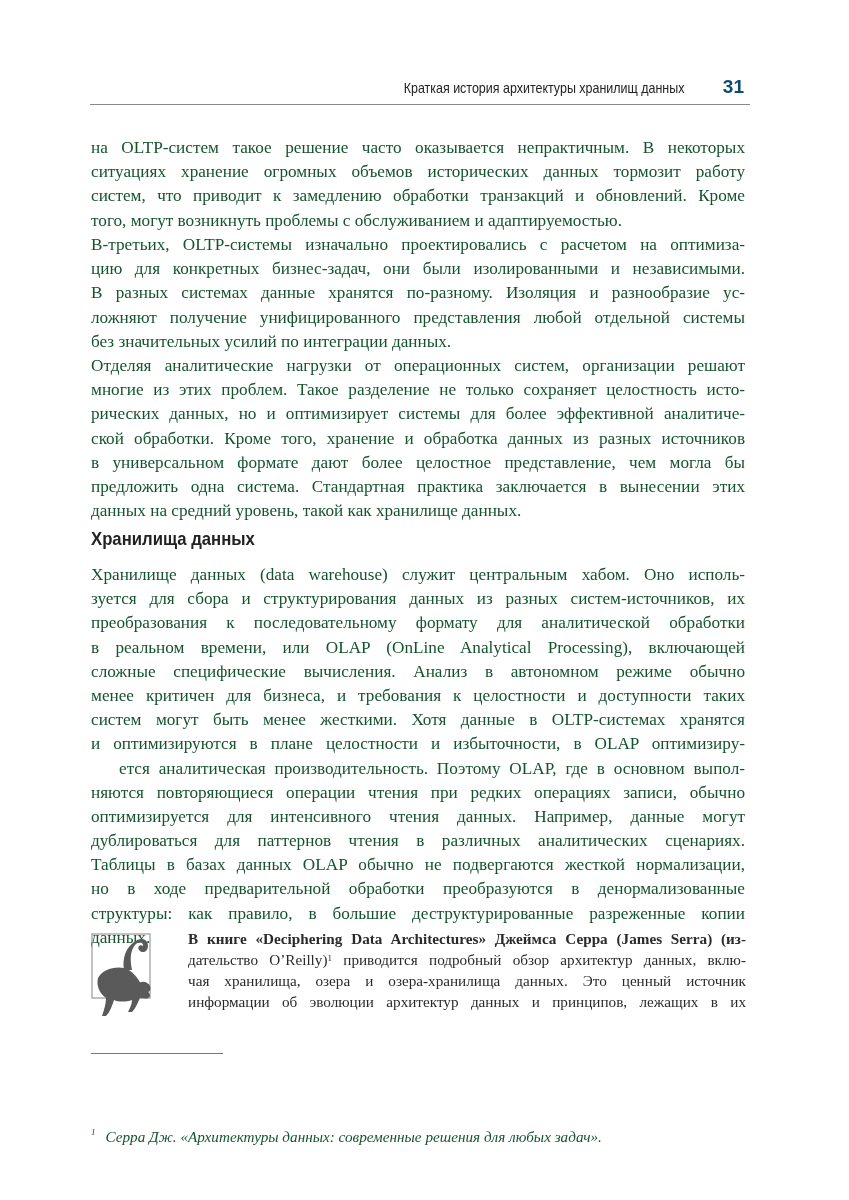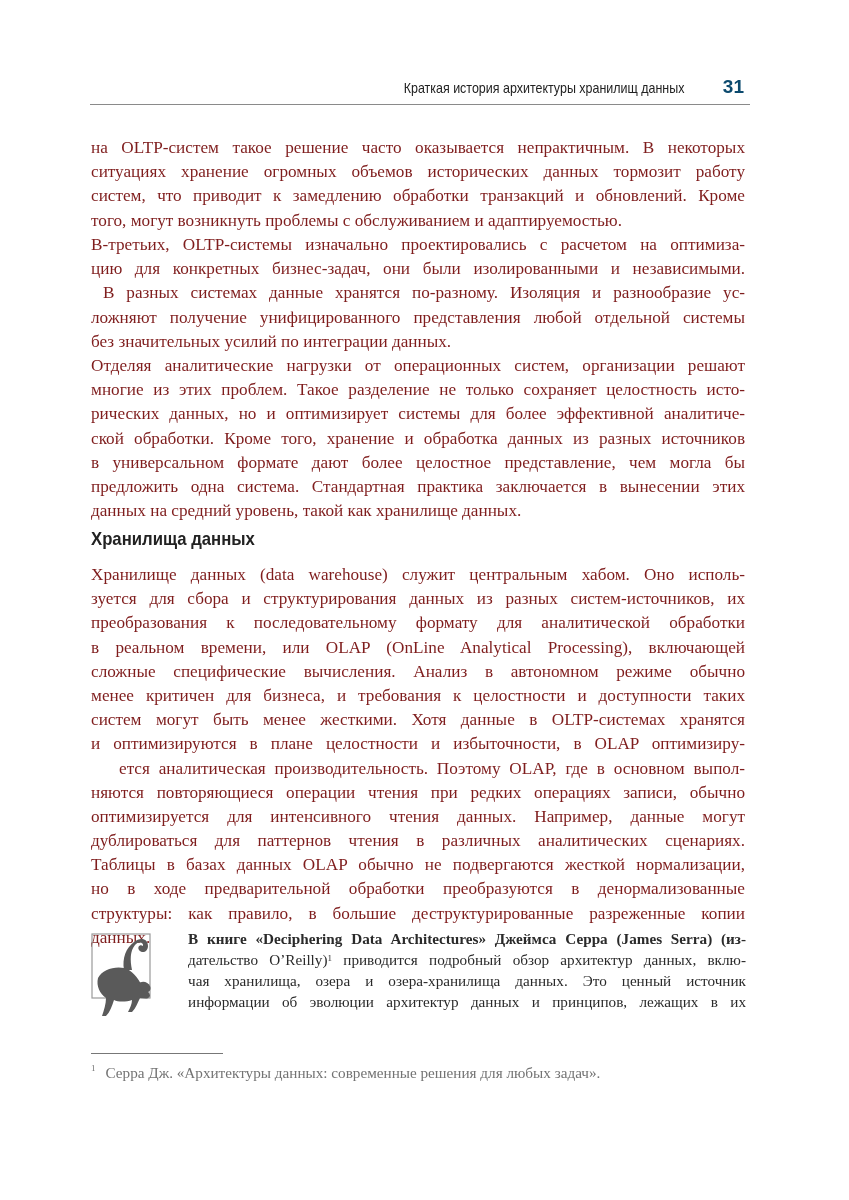--- a/index.html
+++ b/index.html
@@ -1,33 +1,33 @@
 <!DOCTYPE html>
 <html><head>
 <meta charset="utf-8">
 <style>
   html, body { margin:0; padding:0; background:#ffffff; }
   body { width:849px; height:1200px; position:relative; overflow:hidden; color:#2a2a2a; }
   .header { position:absolute; left:90px; top:74px; width:660px; height:30px; border-bottom:1.5px solid #8a8a8a; }
   .header-title { position:absolute; right:66px; top:6px; font-family:"Liberation Sans", sans-serif; font-size:14.5px; color:#222; transform:scaleX(0.86); transform-origin:right center; white-space:nowrap; }
   .page-number { position:absolute; right:6px; top:2px; font-family:"Liberation Sans", sans-serif; font-weight:bold; font-size:19px; color:#0c4a6e; }
-  .body-text { position:absolute; left:91px; width:654px; font-family:"Liberation Serif", serif; font-size:17.2px; line-height:24.2px; color:#7f1d1d; }
+  .body-text { position:absolute; left:91px; width:654px; font-family:"Liberation Serif", serif; font-size:17.2px; line-height:24.2px; color:#14532d; }
   .line { display:block; white-space:nowrap; text-align:justify; text-align-last:justify; height:24.2px; }
   .line.last { text-align-last:left; }
   .p1 { top:136px; }
   .p2 { top:233px; }
   .p3 { top:354px; }
   .section-heading { position:absolute; left:91px; top:528px; font-family:"Liberation Sans", sans-serif; font-weight:bold; font-size:19px; color:#222; transform:scaleX(0.88); transform-origin:left center; white-space:nowrap; }
   .p4 { top:563px; }
   .note { position:absolute; left:88px; top:928px; width:660px; height:100px; }
   .note-icon { position:absolute; left:0; top:0; width:66px; height:92px; }
   .note-text { position:absolute; left:100px; top:0; width:558px; font-family:"Liberation Serif", serif; font-size:15.2px; line-height:21px; color:#2a2a2a; }
   .note-text .line { height:21px; }
   .footnote-rule { position:absolute; left:91px; top:1053px; width:132px; height:0; border-top:1.5px solid #777; }
-  .footnote { position:absolute; left:91px; top:1064px; font-family:"Liberation Serif", serif; font-size:15.2px; color:#737373; white-space:nowrap; }
+  .footnote { position:absolute; left:91px; top:1128px; font-family:"Liberation Serif", serif; font-size:15.2px; color:#14532d; white-space:nowrap;font-style:italic; }
   .footnote sup, .note-text sup { font-size:9px; vertical-align:top; position:relative; top:-1px; }
   .footnote .fn-mark { margin-right:10px; }
 </style>
 </head>
 <body>
 
 <div class="header">
   <span class="header-title">Краткая история архитектуры хранилищ данных</span>
   <span class="page-number">31</span>
 </div>
@@ -35,21 +35,21 @@
 <div class="body-text p1">
   <span class="line" style="white-space: nowrap; word-spacing: 0px;">на OLTP-систем такое решение часто оказывается непрактичным. В некоторых</span>
   <span class="line" style="white-space: nowrap; word-spacing: 0px;">ситуациях хранение огромных объемов исторических данных тормозит работу</span>
   <span class="line" style="white-space: nowrap; word-spacing: 0px;">систем, что приводит к замедлению обработки транзакций и обновлений. Кроме</span>
   <span class="line last">того, могут возникнуть проблемы с обслуживанием и адаптируемостью.</span>
 </div>
 
 <div class="body-text p2">
   <span class="line" style="white-space: nowrap; word-spacing: 0px;">В-третьих, OLTP-системы изначально проектировались с расчетом на оптимиза-</span>
   <span class="line" style="white-space: nowrap; word-spacing: 0px;">цию для конкретных бизнес-задач, они были изолированными и независимыми.</span>
-  <span class="line" style="white-space: nowrap; word-spacing: 0px; margin-left: 12px;">В разных системах данные хранятся по-разному. Изоляция и разнообразие ус-</span>
+  <span class="line" style="white-space: nowrap; word-spacing: 0px;">В разных системах данные хранятся по-разному. Изоляция и разнообразие ус-</span>
   <span class="line" style="white-space: nowrap; word-spacing: 0px;">ложняют получение унифицированного представления любой отдельной системы</span>
   <span class="line last">без значительных усилий по интеграции данных.</span>
 </div>
 
 <div class="body-text p3">
   <span class="line" style="white-space: nowrap; word-spacing: 0px;">Отделяя аналитические нагрузки от операционных систем, организации решают</span>
   <span class="line" style="white-space: nowrap; word-spacing: 0px;">многие из этих проблем. Такое разделение не только сохраняет целостность исто-</span>
   <span class="line" style="white-space: nowrap; word-spacing: 0px;">рических данных, но и оптимизирует системы для более эффективной аналитиче-</span>
   <span class="line" style="white-space: nowrap; word-spacing: 0px;">ской обработки. Кроме того, хранение и обработка данных из разных источников</span>
   <span class="line" style="white-space: nowrap; word-spacing: 0px;">в универсальном формате дают более целостное представление, чем могла бы</span>

